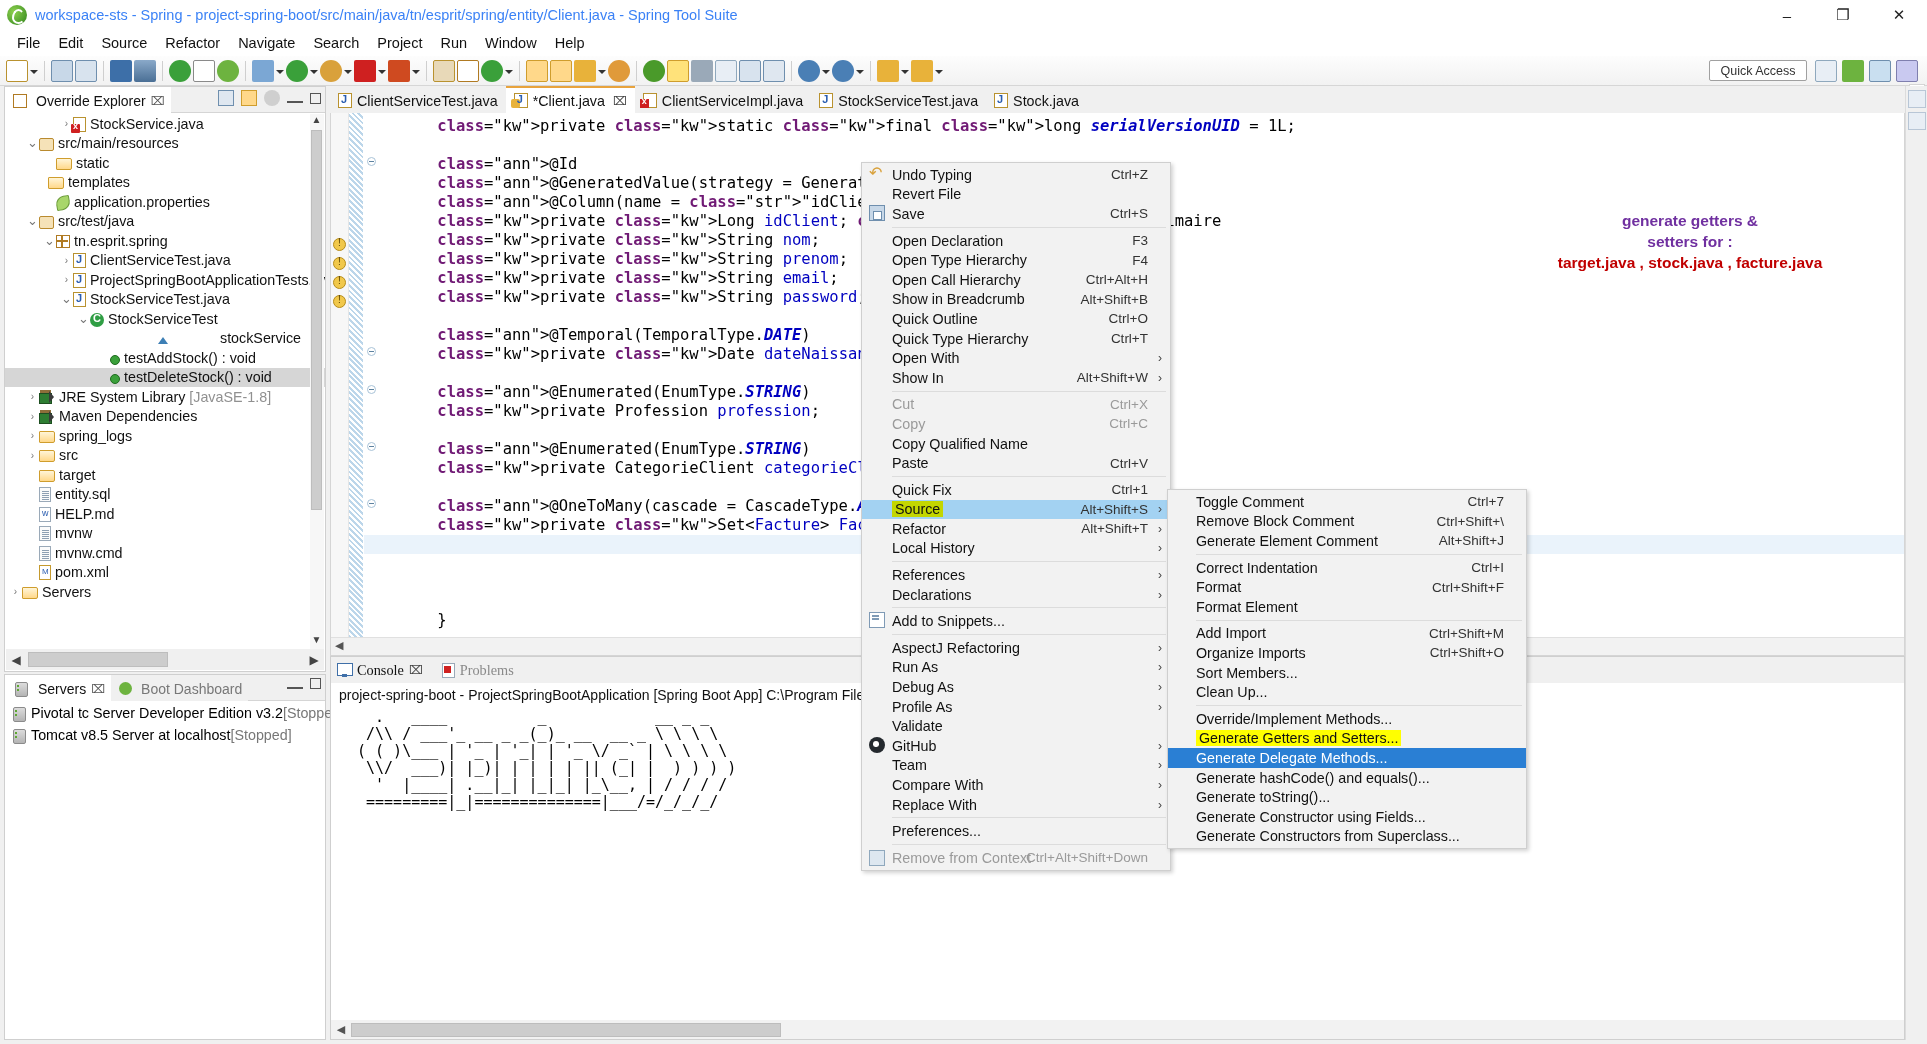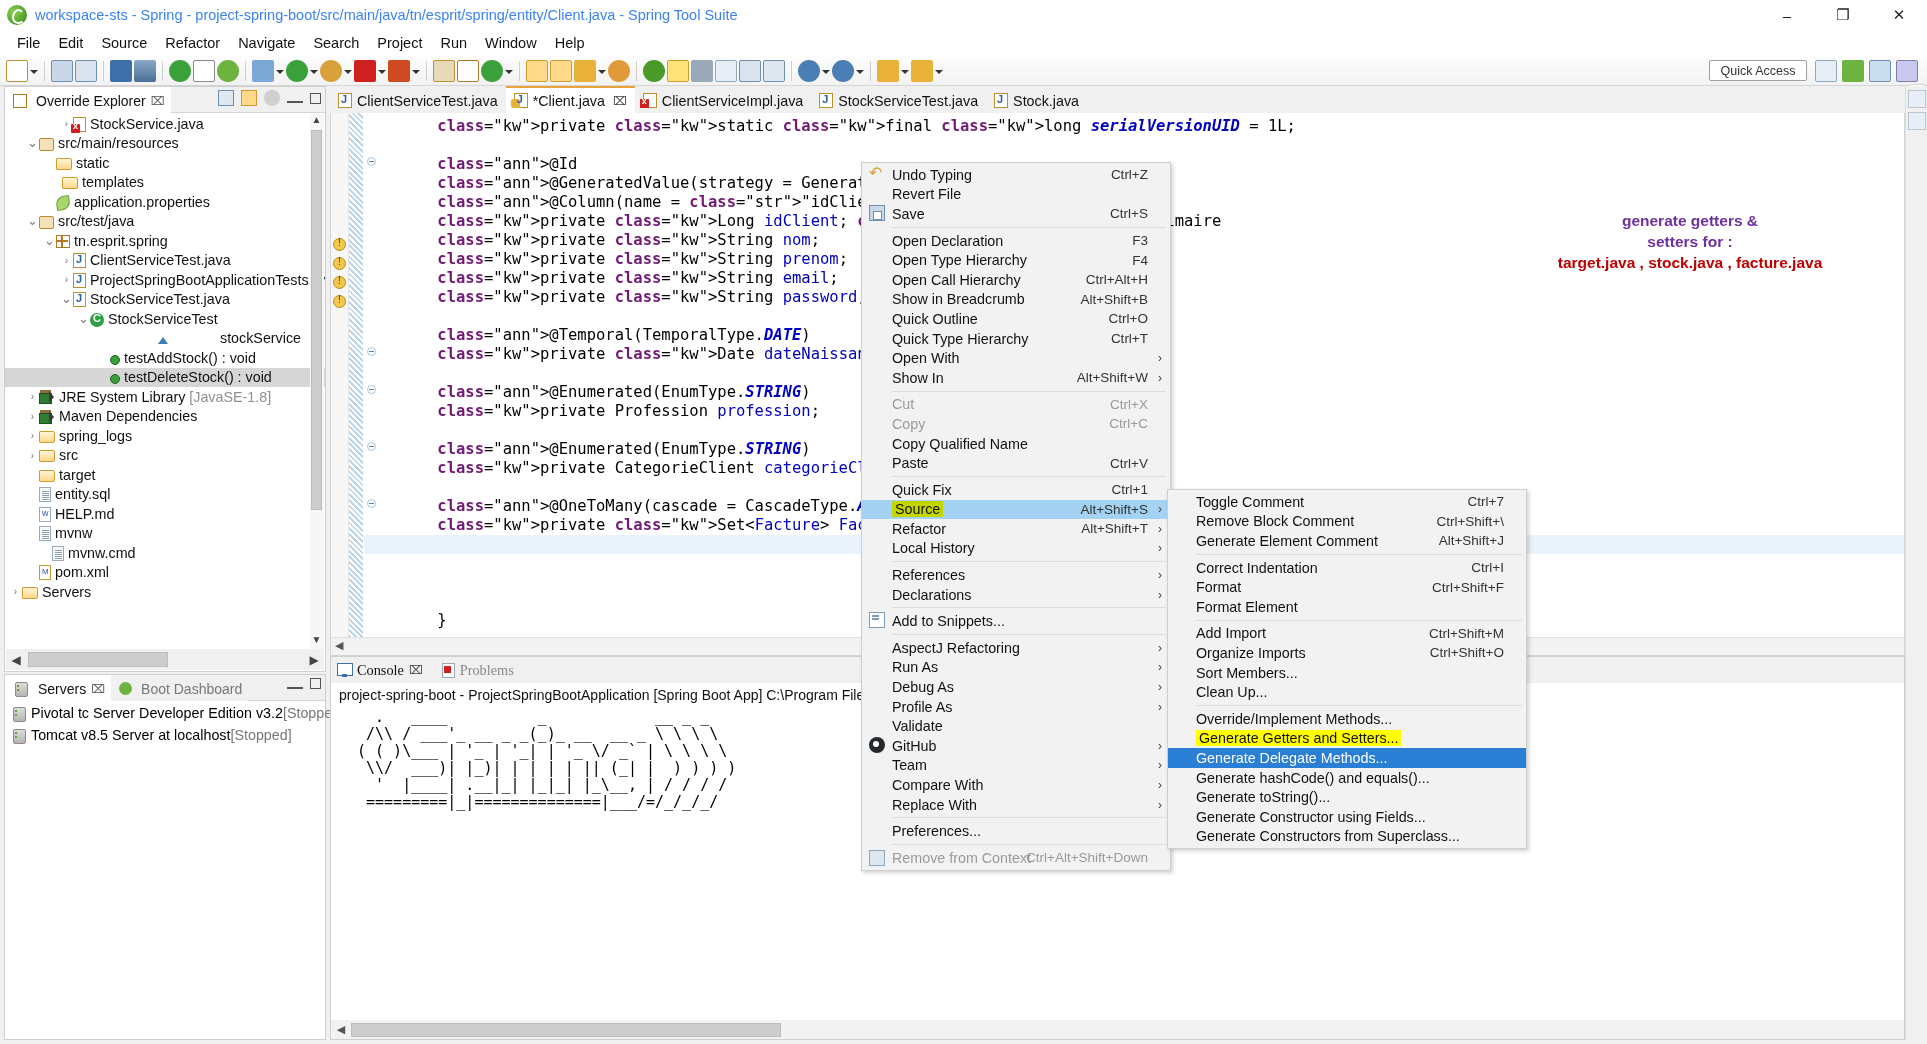--- a/index.html
+++ b/index.html
@@ -369,21 +369,21 @@
         <div class="trow" style="padding-left: 21px;">
           <span class="tw" style="font-size: 13px; line-height: 10px;">⌄</span>
           <span class="ticon ic-pkgfolder"></span>
           <span class="tlabel">src/main/resources</span>
         </div>
         <div class="trow" style="padding-left: 38px;">
           <span class="tw empty"></span>
           <span class="ticon ic-folder-open"></span>
           <span class="tlabel">static</span>
         </div>
-        <div class="trow" style="padding-left: 44px;">
+        <div class="trow" style="padding-left: 30px;">
           <span class="tw empty"></span>
           <span class="ticon ic-folder-open"></span>
           <span class="tlabel">templates</span>
         </div>
         <div class="trow" style="padding-left: 38px;">
           <span class="tw empty"></span>
           <span class="ticon ic-props"></span>
           <span class="tlabel">application.properties</span>
         </div>
         <div class="trow" style="padding-left: 21px;">
@@ -464,21 +464,21 @@
         <div class="trow" style="padding-left: 21px;">
           <span class="tw empty"></span>
           <span class="ticon ic-md"></span>
           <span class="tlabel">HELP.md</span>
         </div>
         <div class="trow" style="padding-left: 21px;">
           <span class="tw empty"></span>
           <span class="ticon ic-file"></span>
           <span class="tlabel">mvnw</span>
         </div>
-        <div class="trow" style="padding-left: 34px;">
+        <div class="trow" style="padding-left: 21px;">
           <span class="tw empty"></span>
           <span class="ticon ic-file"></span>
           <span class="tlabel">mvnw.cmd</span>
         </div>
         <div class="trow" style="padding-left: 21px;">
           <span class="tw empty"></span>
           <span class="ticon ic-xml"></span>
           <span class="tlabel">pom.xml</span>
         </div>
         <div class="trow" style="padding-left: 4px;">

